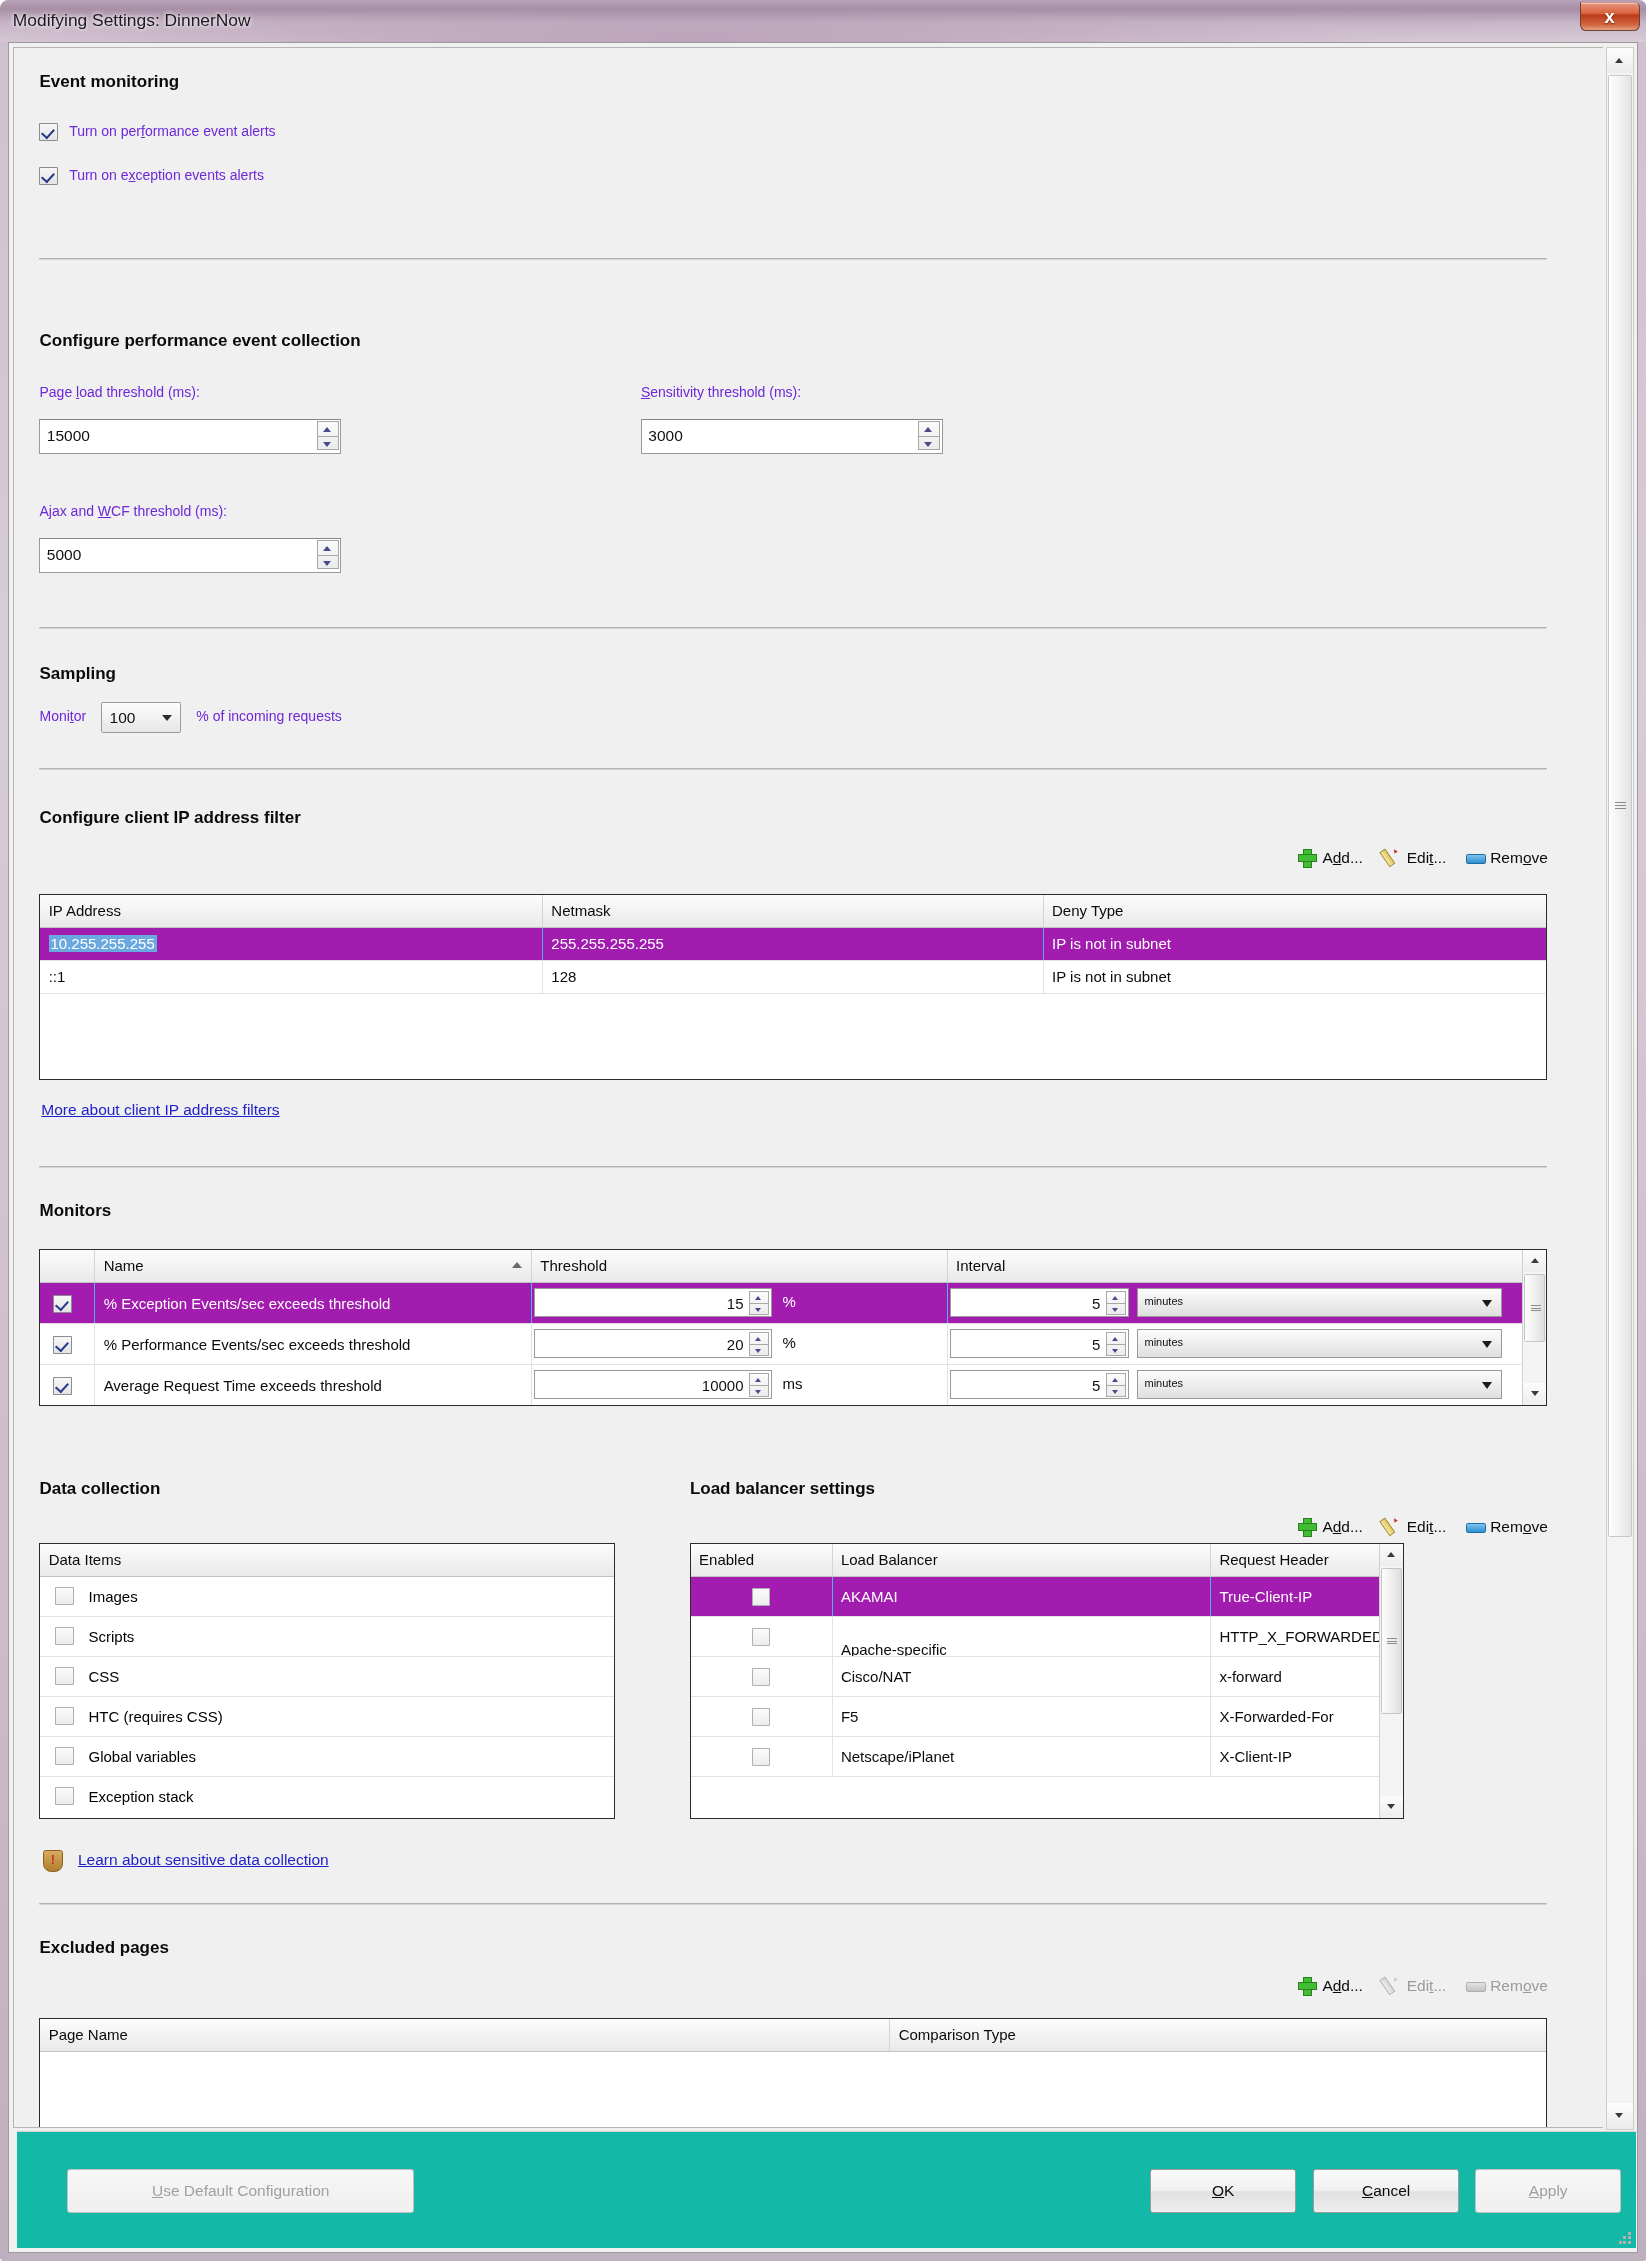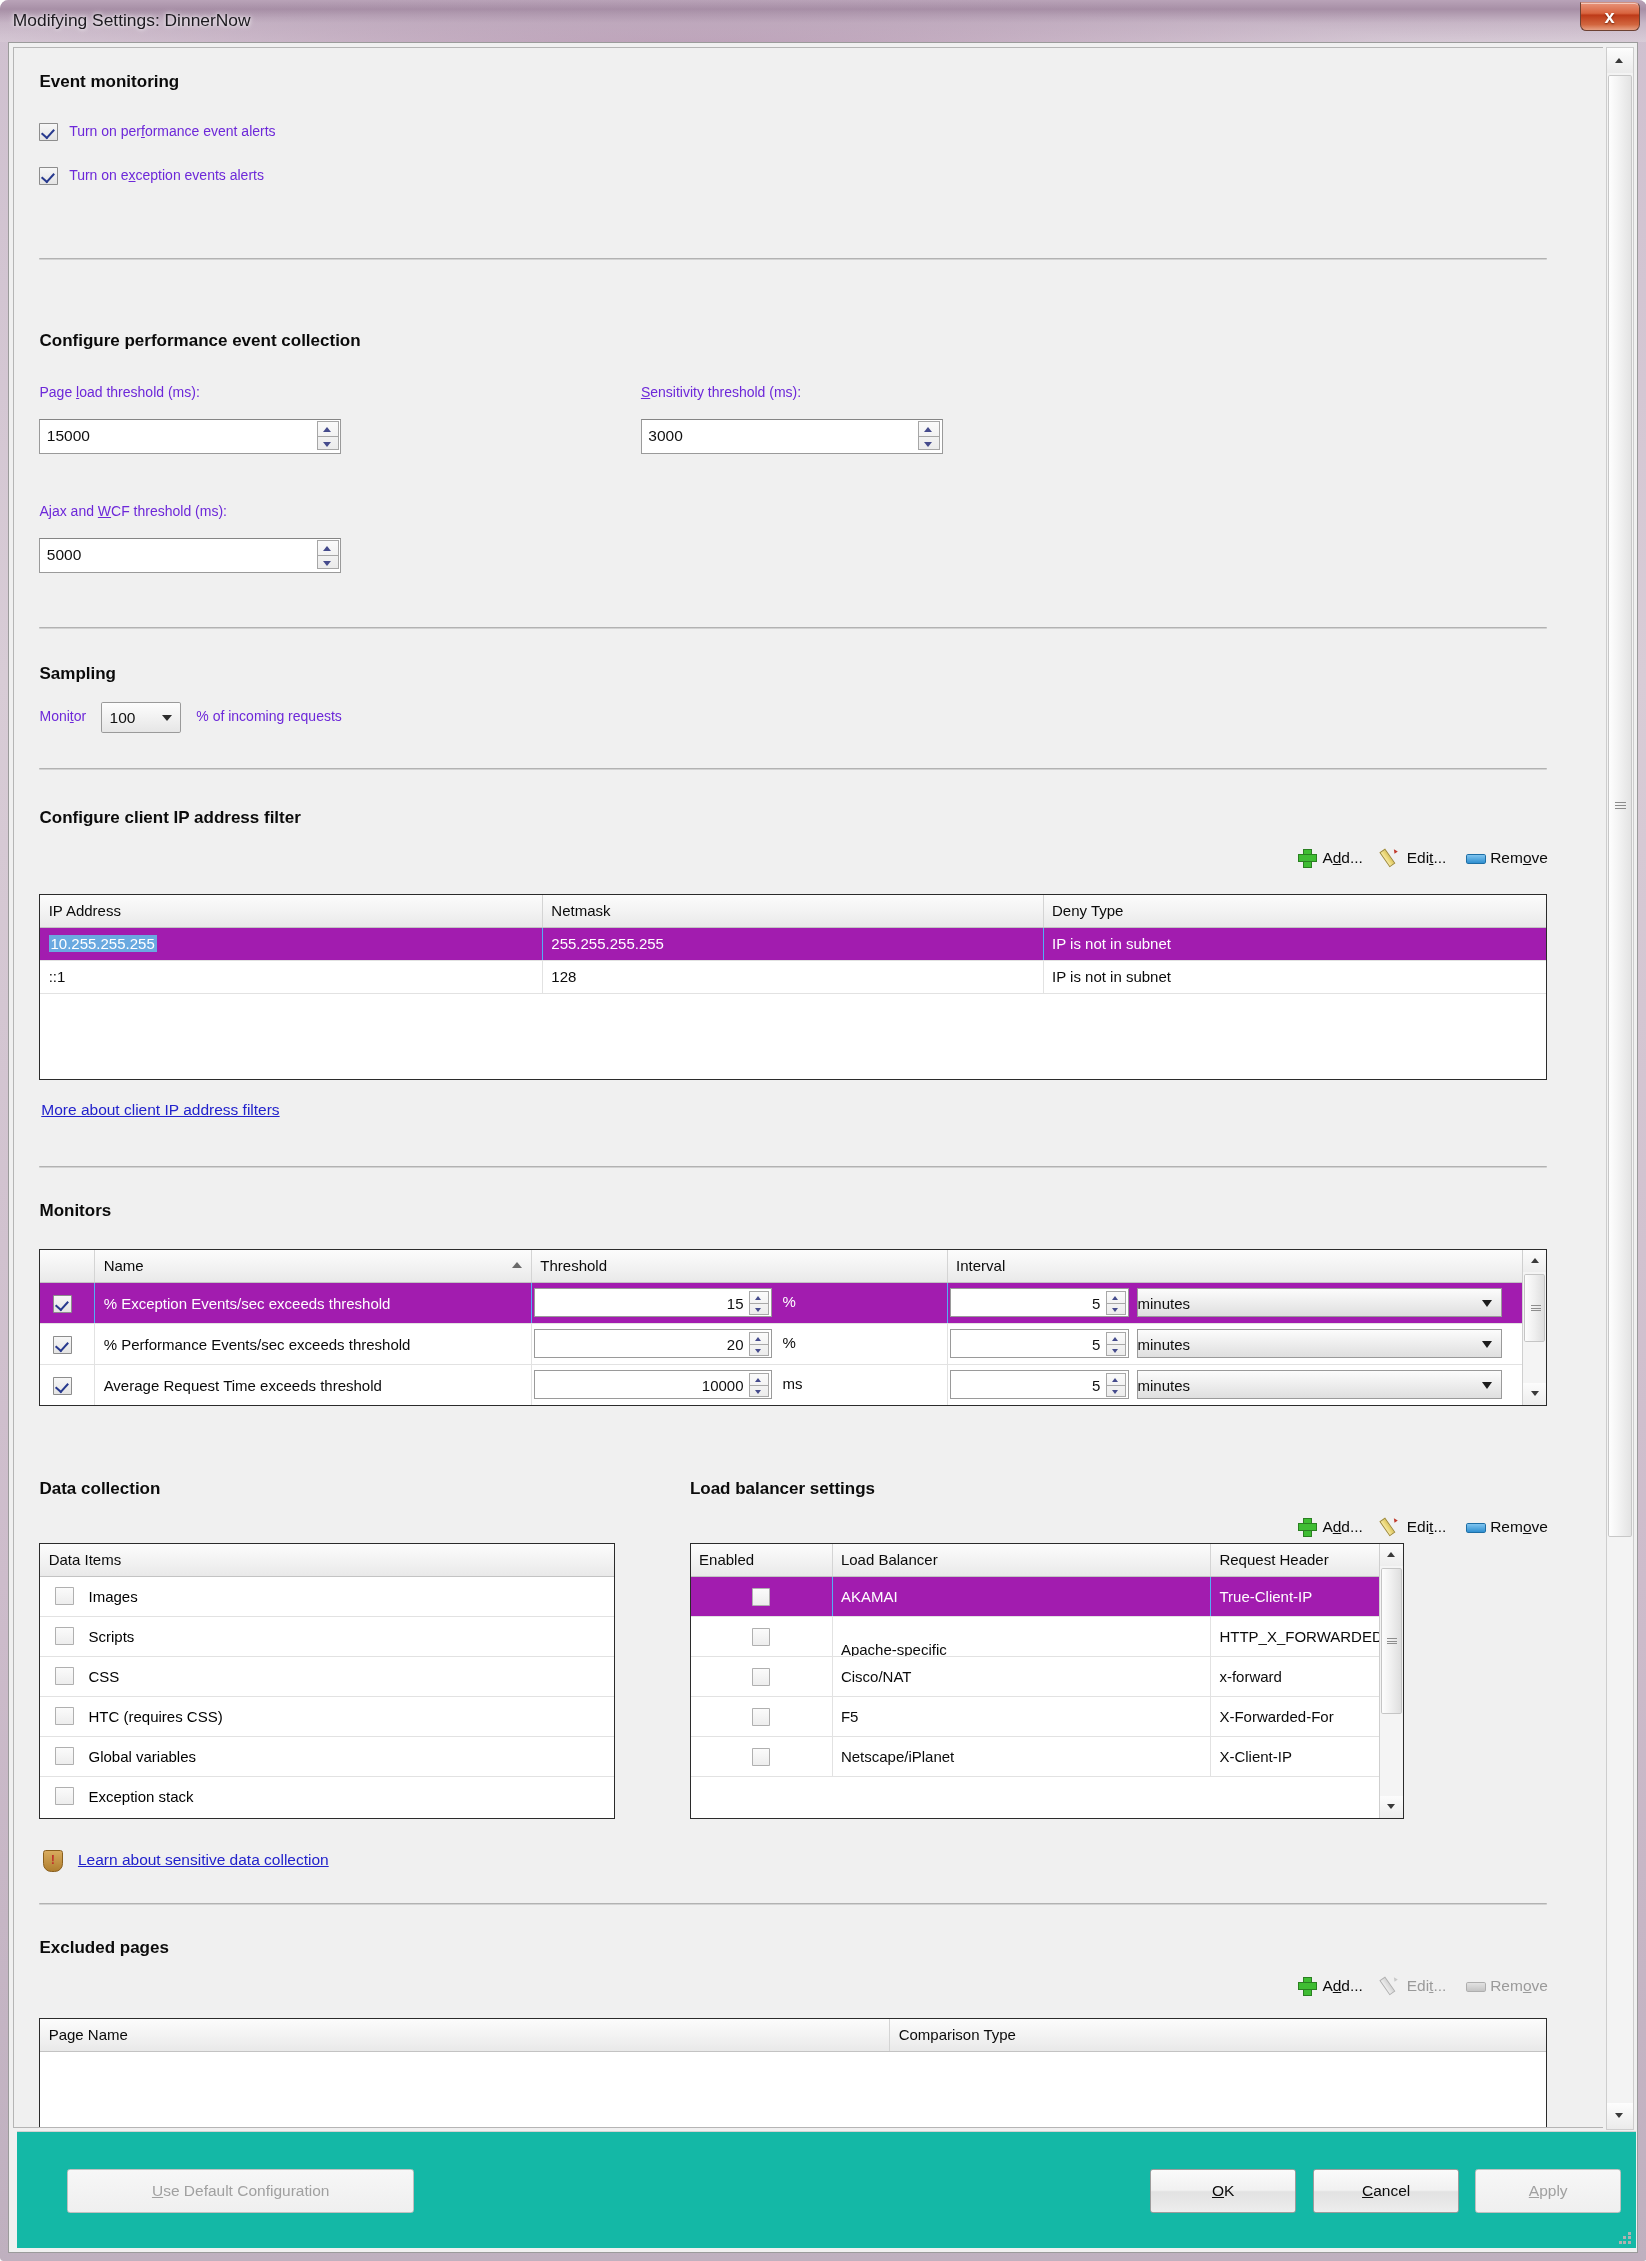--- a/index.html
+++ b/index.html
@@ -337,21 +337,21 @@
   .minispin .mb .u i { border-bottom: 4.6px solid #454b8c; }
   .minispin .mb .d i { border-top: 4.6px solid #454b8c; }
   .unit { font-size: 15px; color: #0b0b0b; }
   .grow.sel .unit { color: #ffffff; }
 
   .minicombo {
     position: relative; height: 29px;
     background: linear-gradient(180deg,#fcfcfc,#dfdfdf);
     border: 0.9px solid #9a9a9a; cursor: pointer;
   }
-  .minicombo .mt { position: absolute; left: 0; top: 5.5px; font-size: 15px; color: #101010; }
+  .minicombo .mt { position: absolute; left: 7px; top: 5.5px; font-size: 11px; color: #101010; }
   .minicombo .ma {
     position: absolute; right: 8.2px; top: 11px; width: 0; height: 0;
     border-left: 5.5px solid transparent; border-right: 5.5px solid transparent;
     border-top: 7.3px solid #1c1c1c;
   }
 
   
   a.wlink {
     font-size: 15.5px; color: #2222cc;
     text-decoration: underline; cursor: pointer;

